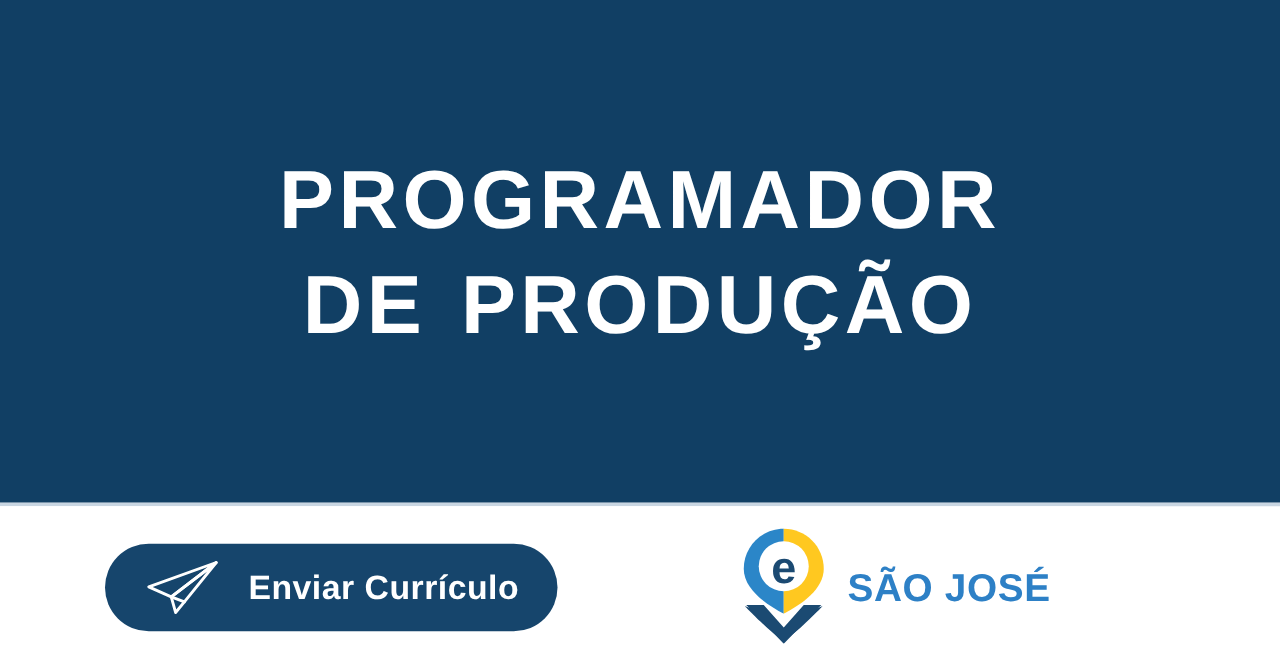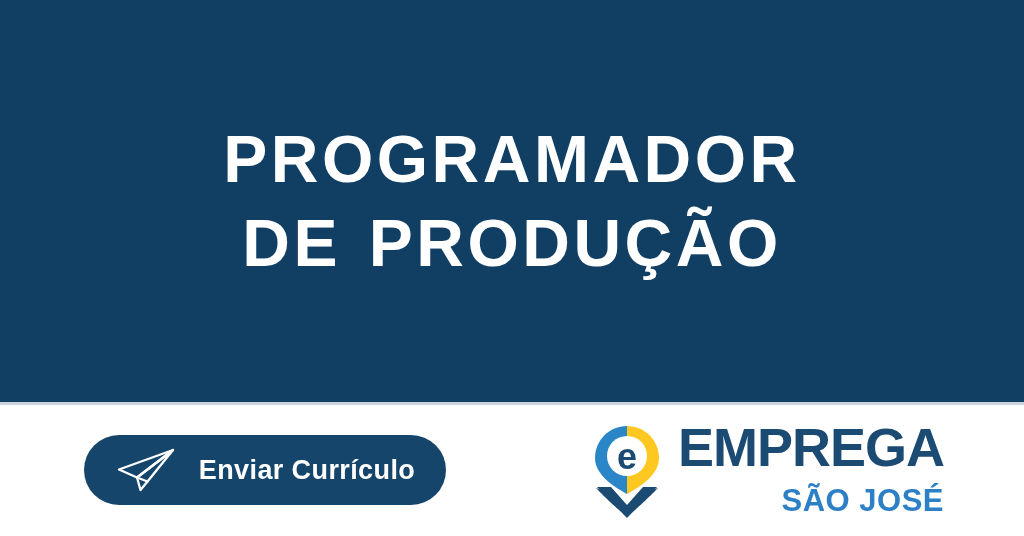--- a/index.html
+++ b/index.html
@@ -196,19 +196,18 @@
 
           <circle cx="37" cy="32" r="20" fill="#ffffff"></circle>
 
           <text x="37" y="45" text-anchor="middle" font-family="Liberation Sans, sans-serif" font-size="36" font-weight="700" fill="#1b4a72">e</text>
 
           <path d="M6 64 C6 64 24 83 37 92 C50 83 68 64 68 64 C68 64 60 66 54 72 C48 78 40 86 37 88 C34 86 26 78 20 72 C14 66 6 64 6 64 Z" fill="#1b4a72"></path>
           <path d="M7 63 L21 63 L37 81 L53 63 L67 63 L37 94 Z" fill="#1b4a72"></path>
         </svg>
       </span>
       <span class="logo-words">
-        <span class="logo-word-main">EMPREGA</span>
         <span class="logo-word-sub">SÃO JOSÉ</span>
       </span>
     </div>
 
   </section>
 </div>
 
 </body></html>

